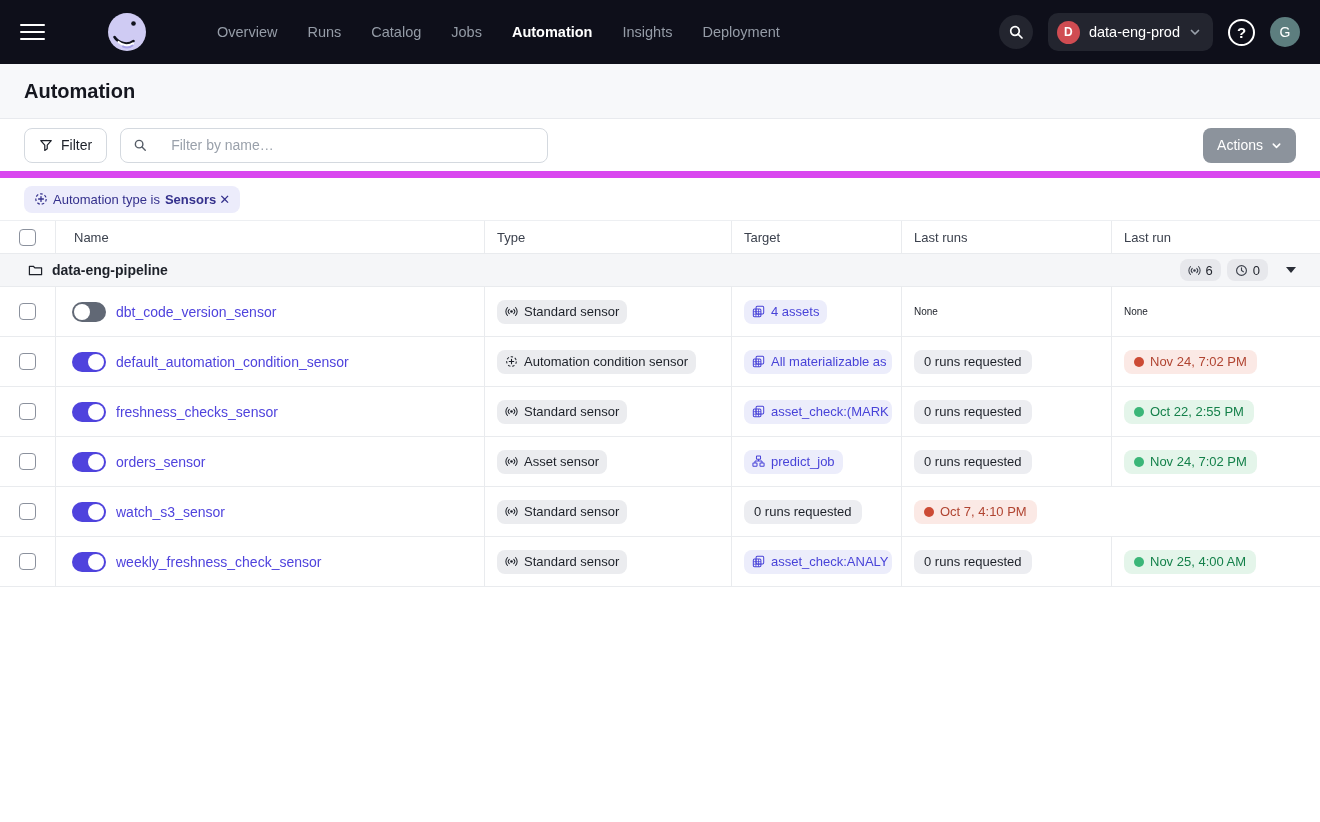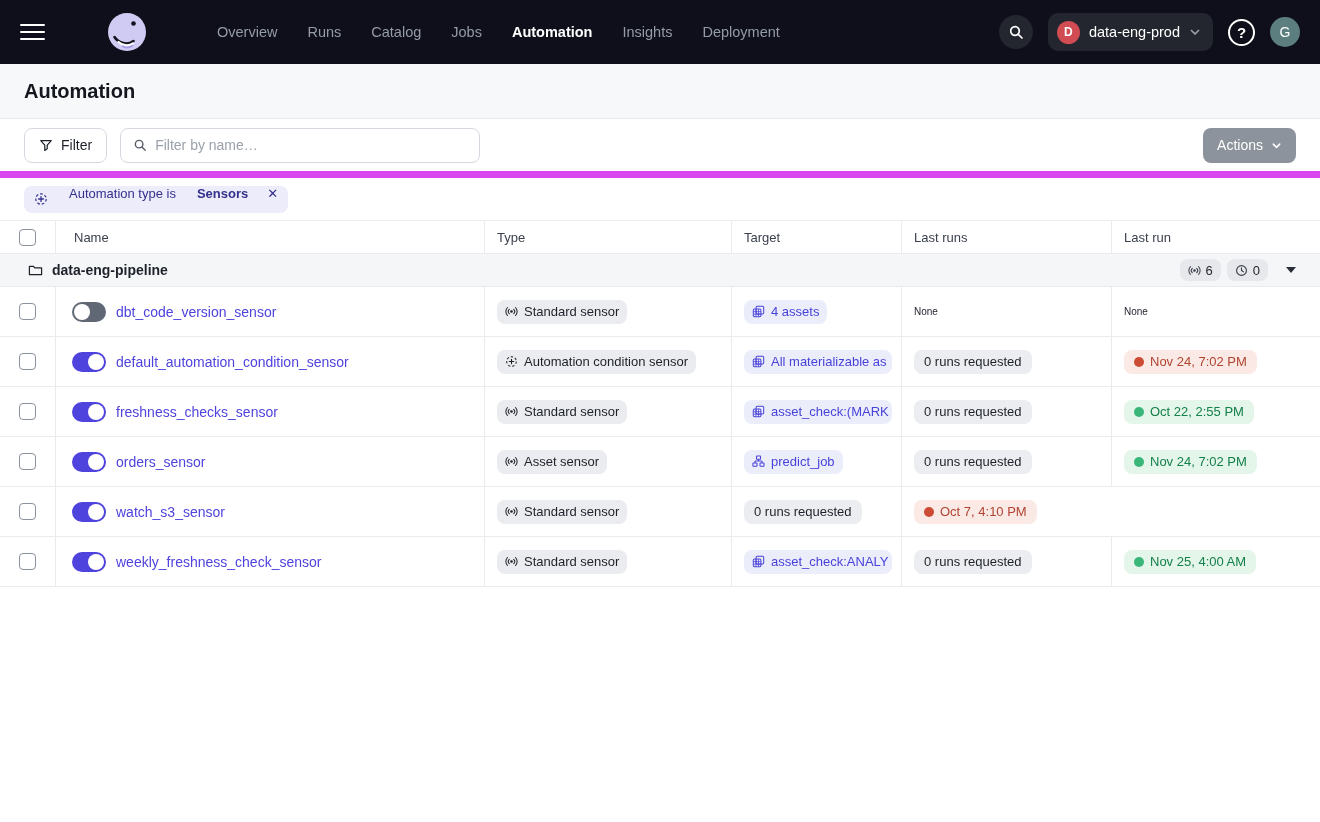--- a/index.html
+++ b/index.html
@@ -27,32 +27,32 @@
   .avatar { width:30px; height:30px; border-radius:50%; background:#5D7E7F; color:#fff;
     display:flex; align-items:center; justify-content:center; font-size:14px; cursor:pointer; }
 
   
   .title-band { height:55px; background:#F7F8FA; border-bottom:1px solid #E8EAEE;
     display:flex; align-items:center; padding:0 24px; }
   .page-title { font-size:20px; font-weight:700; color:#15171F; }
   .toolbar { height:59px; display:flex; align-items:center; padding:0 24px; border-bottom:7px solid #d946ef; }
   .filter-btn { height:35px; display:inline-flex; align-items:center; gap:8px; padding:0 14px;
     background:#fff; border:1px solid #D4D9DF; border-radius:8px; font-size:14px; color:#1D2129; cursor:pointer; }
-  .search-box { height:35px; width:360px; margin-left:13px; display:flex; align-items:center; gap:8px;
+  .search-box { height:35px; width:428px; margin-left:13px; display:flex; align-items:center; gap:24px;
     padding:0 12px; border:1px solid #D4D9DF; border-radius:8px; background:#fff; color:#69707B; }
   .search-box input { border:none; outline:none; flex:1; font-size:14px;
     font-family:inherit; color:#1D2129; background:transparent; }
   .search-box input::placeholder { color:#9AA1AB; }
   .actions-btn { margin-left:auto; height:35px; display:inline-flex; align-items:center; gap:8px;
     padding:0 14px; background:#8C939C; border:none; border-radius:8px; color:#fff; font-size:14px;
     font-family:inherit; cursor:pointer; }
 
   
   .chip-row { height:43px; display:flex; align-items:center; padding:0 24px; border-bottom:1px solid #EDEFF2; }
-  .chip { height:27px; display:inline-flex; gap:21px; padding:0 10px;
+  .chip { height:27px; display:inline-flex; align-items:center; gap:5px; padding:0 10px;
     background:#ECECFB; border-radius:8px; font-size:13px; color:#34308C; }
   .chip b { font-weight:700; }
   .chip .x { font-size:13px; font-weight:700; cursor:pointer; margin-left:-2px; }
 
   
   .thead,.trow { display:grid; grid-template-columns:56px 429px 247px 170px 210px 208px; }
   .thead { height:33px; border-bottom:1px solid #E9EBEE; }
   .thead .cell { display:flex; align-items:center; font-size:13px; color:#3B414D; padding-left:12px;
     border-right:1px solid #E9EBEE; }
   .thead .cell:last-child,.trow .cell:last-child { border-right:none; }

